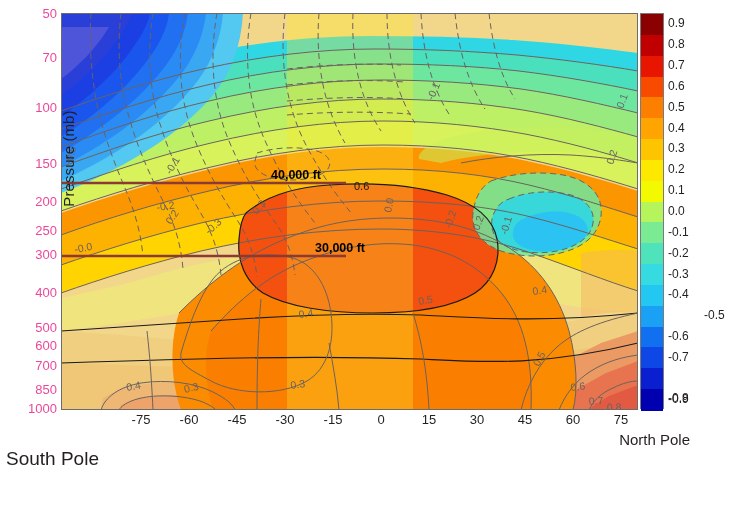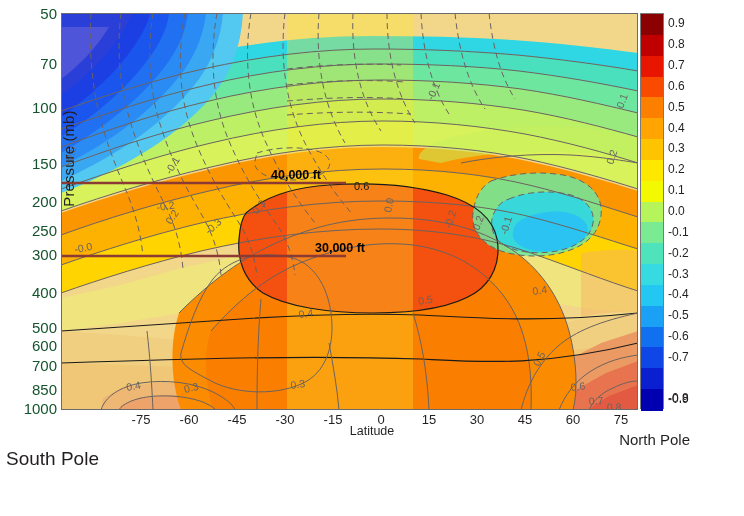--- a/index.html
+++ b/index.html
@@ -4,21 +4,21 @@
 <style>
   html,body{margin:0;padding:0;background:#ffffff;}
   body{width:744px;height:516px;overflow:hidden;
        font-family:"Liberation Sans",sans-serif;color:#231f20;}
   #root{position:relative;width:744px;height:516px;}
 
   .abs{position:absolute;}
 
   
   .ytick{position:absolute;right:0;transform:translateY(-50%);
-         font-size:15px;text-align:right;white-space:nowrap;color:#14532d;}
+         font-size:13px;text-align:right;white-space:nowrap;color:#ec4899;}
   .xtick{position:absolute;top:0;transform:translateX(-50%);
          font-size:13px;white-space:nowrap;color:#231f20;}
 
   #ylabel{position:absolute;left:-2px;top:150px;width:140px;
           transform:rotate(-90deg);transform-origin:50% 50%;
           text-align:center;font-size:15px;letter-spacing:.1px;}
 
   #xlabel{position:absolute;top:424px;left:0;width:744px;text-align:center;
           font-size:12.5px;}
 
@@ -261,21 +261,21 @@
     </g>
 
     <rect x="0.5" y="0.5" width="576" height="396" fill="none" stroke="#6b6b6b" stroke-width="1"></rect>
   </svg>
 
   <div class="alt-label" style="left:271px;top:168px;">40,000 ft</div>
   <div class="alt-label" style="left:271px;top:241px;margin-left:44px;">30,000 ft</div>
 
   <div class="abs" style="left:0;top:0;width:57px;height:420px;">
     <div class="ytick" style="top:13px;">50</div>
-    <div class="ytick" style="top:63px;margin-left:48px;">70</div>
+    <div class="ytick" style="top:57px;margin-left:48px;">70</div>
     <div class="ytick" style="top:107px;">100</div>
     <div class="ytick" style="top:163px;">150</div>
     <div class="ytick" style="top:201px;">200</div>
     <div class="ytick" style="top:230px;">250</div>
     <div class="ytick" style="top:254px;">300</div>
     <div class="ytick" style="top:292px;">400</div>
     <div class="ytick" style="top:321px;margin-top:6px;">500</div>
     <div class="ytick" style="top:345px;">600</div>
     <div class="ytick" style="top:365px;">700</div>
     <div class="ytick" style="top:389px;">850</div>
@@ -291,21 +291,20 @@
     <div class="xtick" style="left:285px;">-30</div>
     <div class="xtick" style="left:333px;">-15</div>
     <div class="xtick" style="left:381px;">0</div>
     <div class="xtick" style="left:429px;">15</div>
     <div class="xtick" style="left:477px;">30</div>
     <div class="xtick" style="left:525px;">45</div>
     <div class="xtick" style="left:573px;">60</div>
     <div class="xtick" style="left:621px;">75</div>
   </div>
 
-  <div id="xlabel">Latitude</div>
 
   <div id="south-pole">South Pole</div>
   <div id="north-pole">North Pole</div>
 
   <div id="cbar-wrap">
     <div id="cbar">
         <div class="cbseg" style="top: 0px; height: 21.4421px; background: rgb(139, 0, 0);"></div>
         <div class="cbseg" style="top: 20.8421px; height: 21.4421px; background: rgb(192, 0, 0);"></div>
         <div class="cbseg" style="top: 41.6842px; height: 21.4421px; background: rgb(232, 21, 0);"></div>
         <div class="cbseg" style="top: 62.5263px; height: 21.4421px; background: rgb(249, 75, 0);"></div>
@@ -333,21 +332,21 @@
         <div class="cbtick" style="top: 93.7895px;">0.5</div>
         <div class="cbtick" style="top: 114.632px;">0.4</div>
         <div class="cbtick" style="top: 135.474px;">0.3</div>
         <div class="cbtick" style="top: 156.316px;">0.2</div>
         <div class="cbtick" style="top: 177.158px;">0.1</div>
         <div class="cbtick" style="top: 198px;">0.0</div>
         <div class="cbtick" style="top: 218.842px;">-0.1</div>
         <div class="cbtick" style="top: 239.684px;">-0.2</div>
         <div class="cbtick" style="top: 260.526px;">-0.3</div>
         <div class="cbtick" style="top: 281.368px;">-0.4</div>
-        <div class="cbtick" style="top: 302.211px;">-0.5</div>
+        <div class="cbtick" style="top: 302.211px; margin-left: 36px;">-0.5</div>
         <div class="cbtick" style="top: 323.053px;">-0.6</div>
         <div class="cbtick" style="top: 343.895px;">-0.7</div>
         <div class="cbtick" style="top: 364.737px; margin-top: 20px;">-0.8</div>
         <div class="cbtick" style="top: 385.579px;">-0.9</div>
       </div>
   </div>
 
 
 </div>
 

